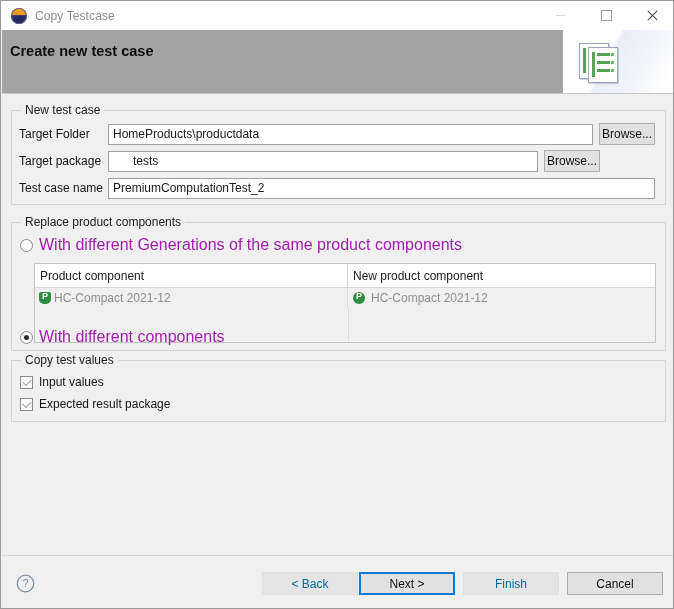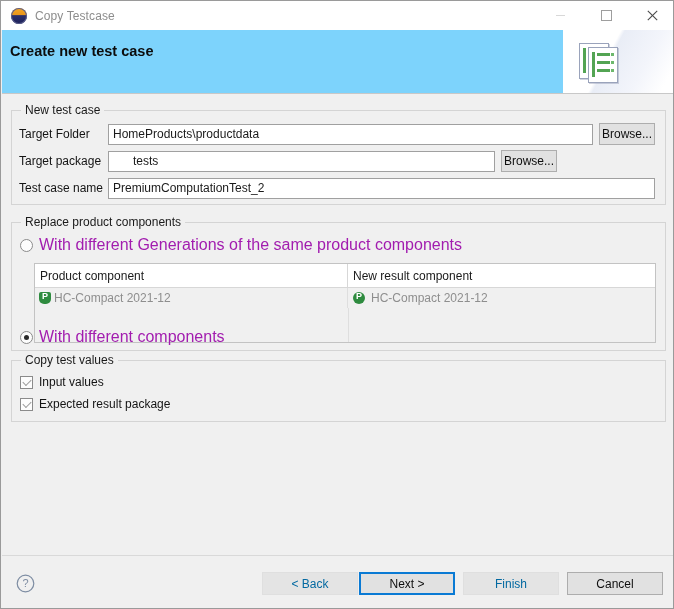--- a/index.html
+++ b/index.html
@@ -65,21 +65,21 @@
   .win-min line { stroke: #d8d8d8; stroke-width: 1; }
   .win-max rect { stroke: #9e9e9e; fill: none; stroke-width: 1; }
   .win-close line { stroke: #4a4a4a; stroke-width: 1.1; }
 
   
   .header {
     position: absolute;
     left: 1px; top: 29px;
     width: 671px;
     height: 64px;
-    background: #7dd3fc;
+    background: #a3a3a3;
     border-bottom: 1px solid #c8c8c8;
     box-sizing: border-box;
   }
   .header-title {
     position: absolute;
     left: 8px; top: 13px;
     font-size: 14.5px;
     font-weight: bold;
     color: #0c0c0c;
   }
@@ -422,42 +422,42 @@
       <div class="legend">New test case</div>
 
       <div class="form-row" style="top:12px; width:640px;">
         <span class="form-label">Target Folder</span>
         <input class="text-input" style="width: 485px;" type="text" value="HomeProducts\productdata">
         <button class="browse-btn">Browse...</button>
       </div>
 
       <div class="form-row" style="top:39px; width:640px;">
         <span class="form-label">Target package</span>
-        <input class="text-input" style="width: 387px; padding-left: 24px;" type="text" value="tests">
+        <input class="text-input" style="width: 430px; padding-left: 24px;" type="text" value="tests">
         <button class="browse-btn">Browse...</button>
       </div>
 
       <div class="form-row" style="top:66px; width:640px;">
         <span class="form-label">Test case name</span>
         <input class="text-input" style="width: 547px;" type="text" value="PremiumComputationTest_2">
       </div>
     </div>
 
     <div class="group" id="group-replace">
       <div class="legend">Replace product components</div>
 
       <div class="radio-row" style="left:8px; top:13px;">
         <span class="radio"></span>
         <span class="radio-label">With different Generations of the same product components</span>
       </div>
 
       <div class="table">
         <div class="thead">
           <div class="th c1">Product component</div>
-          <div class="th c2">New result component</div>
+          <div class="th c2">New product component</div>
         </div>
         <div class="trow">
           <div class="td c1">
             <span class="pc-icon shield"></span>
             <span>HC-Compact 2021-12</span>
           </div>
           <div class="td c2">
             <span class="pc-icon circle"></span>
             <span>HC-Compact 2021-12</span>
           </div>

